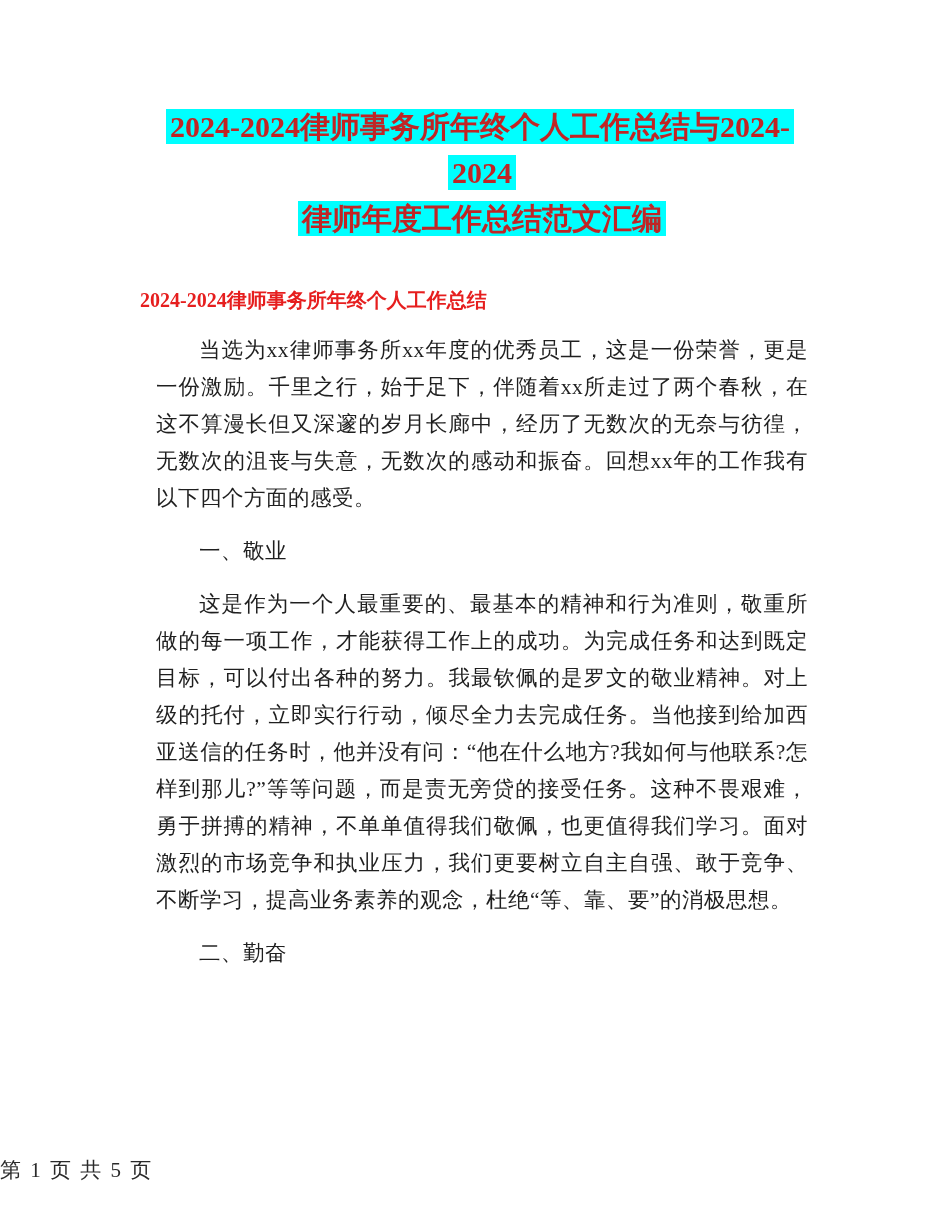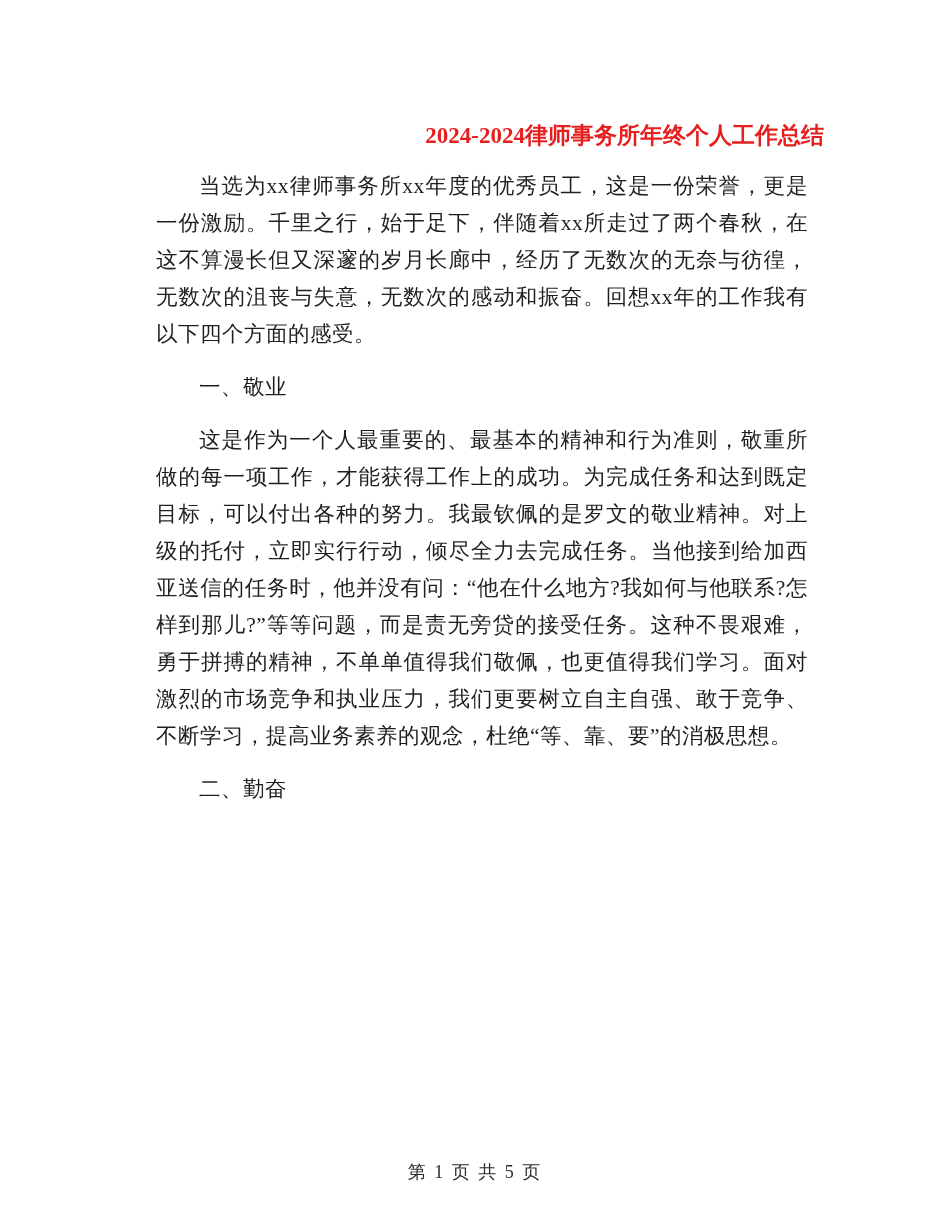--- a/index.html
+++ b/index.html
@@ -23,50 +23,51 @@
     margin: 0 0 42px 0;
   }
   .doc-title .hl {
     background: #00ffff;
     color: #c02525;
     padding: 1px 4px;
     -webkit-box-decoration-break: clone;
     box-decoration-break: clone;
   }
   .doc-subtitle {
-    text-align: right;
-    font-size: 23px;
+    text-align: left;
+    font-size: 20px;
     line-height: 32px;
     font-weight: bold;
     color: #e61e1e;
     margin: 16px 0 14px 0;
   }
   .body-text p {
     margin: 16px;
     font-size: 21.5px;
     line-height: 37px;
     text-align: justify;
     text-indent: 2em;
     letter-spacing: 0.5px;
   }
   .footer {
     position: absolute;
     bottom: 46px;
     left: 0;
     width: 100%;
-    text-align: center;
-    font-size: 18px;
+    text-align: left;
+    font-size: 21px;
     color: #2a2a2a;
     letter-spacing: 2px;
   }
 </style>
 </head>
 <body>
 
 <div class="page">
+  <h1 class="doc-title"><span class="hl">2024-2024律师事务所年终个人工作总结与2024-2024</span><br><span class="hl">律师年度工作总结范文汇编</span></h1>
 
   <h2 class="doc-subtitle">2024-2024律师事务所年终个人工作总结</h2>
 
   <div class="body-text">
     <p>当选为xx律师事务所xx年度的优秀员工，这是一份荣誉，更是一份激励。千里之行，始于足下，伴随着xx所走过了两个春秋，在这不算漫长但又深邃的岁月长廊中，经历了无数次的无奈与彷徨，无数次的沮丧与失意，无数次的感动和振奋。回想xx年的工作我有以下四个方面的感受。</p>
     <p>一、敬业</p>
     <p>这是作为一个人最重要的、最基本的精神和行为准则，敬重所做的每一项工作，才能获得工作上的成功。为完成任务和达到既定目标，可以付出各种的努力。我最钦佩的是罗文的敬业精神。对上级的托付，立即实行行动，倾尽全力去完成任务。当他接到给加西亚送信的任务时，他并没有问：“他在什么地方?我如何与他联系?怎样到那儿?”等等问题，而是责无旁贷的接受任务。这种不畏艰难，勇于拼搏的精神，不单单值得我们敬佩，也更值得我们学习。面对激烈的市场竞争和执业压力，我们更要树立自主自强、敢于竞争、不断学习，提高业务素养的观念，杜绝“等、靠、要”的消极思想。</p>
     <p>二、勤奋</p>
   </div>
 </div>

